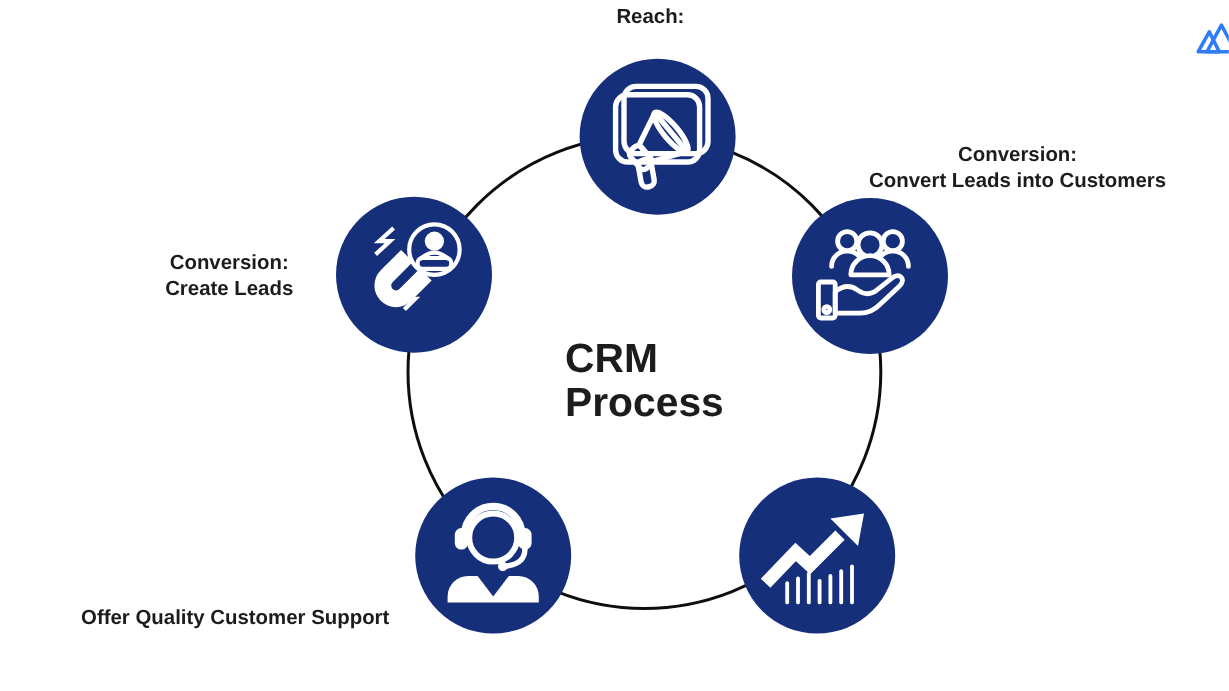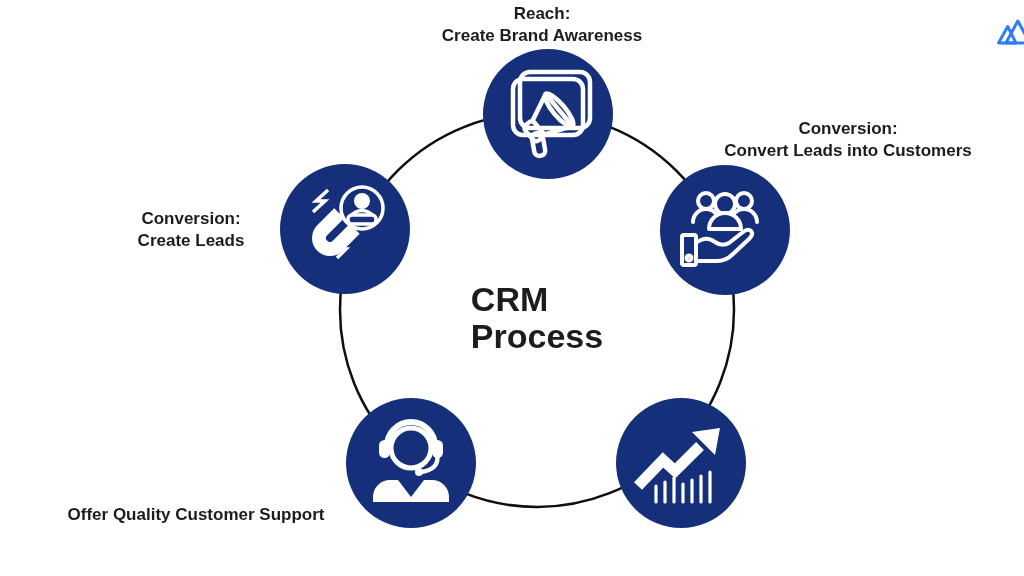--- a/index.html
+++ b/index.html
@@ -102,21 +102,20 @@
       <path stroke="#fff" stroke-width="3.5" fill="none" d="M68 76 l-9 9 h7 l-9 9"></path>
       <circle cx="82" cy="44" r="21" stroke="#fff" stroke-width="3.5" fill="none"></circle>
       <circle cx="82" cy="37" r="8" fill="#fff"></circle>
       <path d="M70 52 q12 -11 24 0" stroke="#fff" stroke-width="3.5" fill="none"></path>
       <rect x="68" y="51" width="28" height="9" rx="4" stroke="#fff" stroke-width="3.5" fill="none"></rect>
     </svg>
   </div>
 
   <div class="stage-label" style="left:517px;top:3px">
     <div>Reach:</div>
-    <div>Create Brand Awareness</div>
   </div>
 
   <div class="stage-label" style="left:823px;top:118px">
     <div>Conversion:</div>
     <div>Convert Leads into Customers</div>
   </div>
 
 
   <div class="stage-label" style="left:171px;top:504px">
     <div>Offer Quality Customer Support</div>

